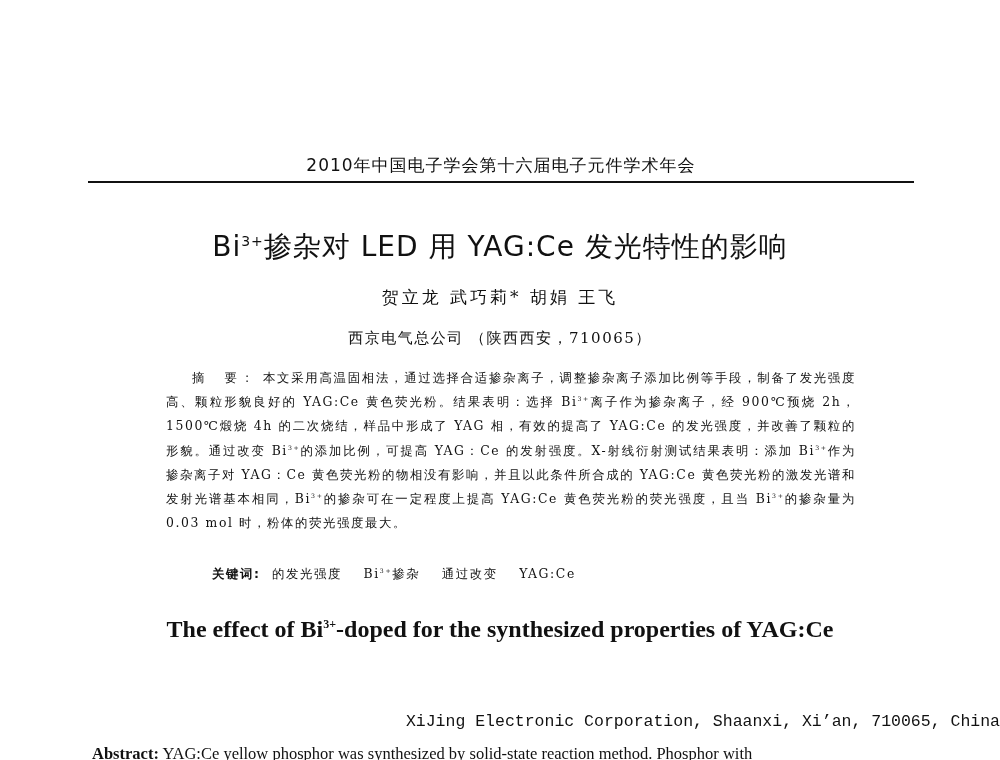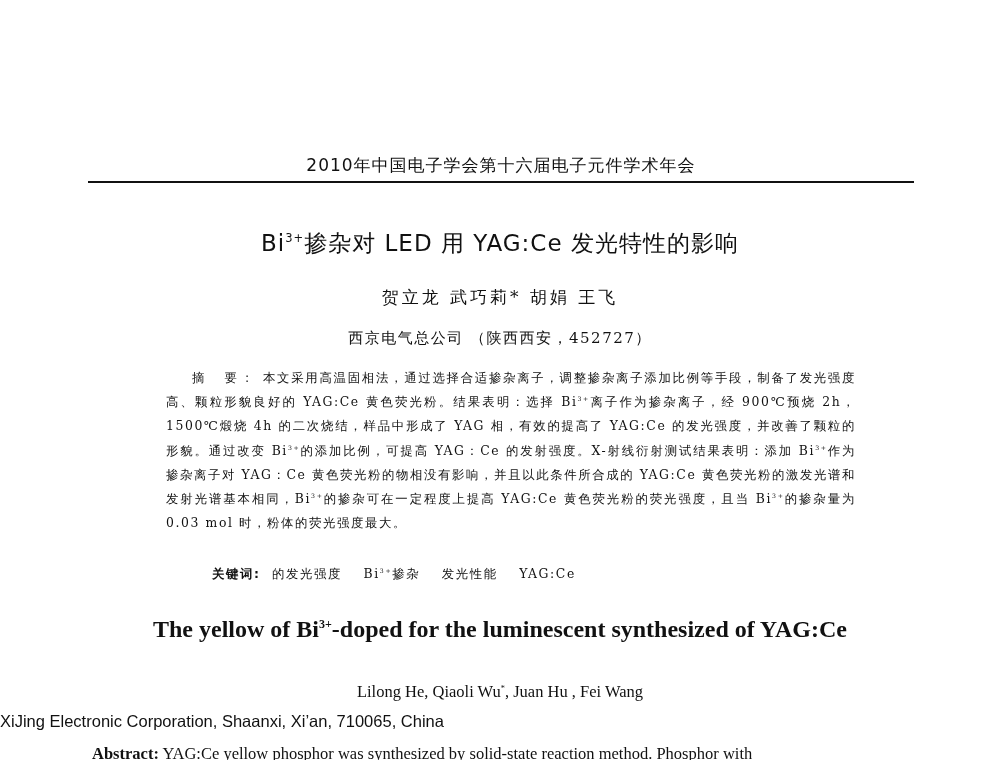--- a/index.html
+++ b/index.html
@@ -43,21 +43,21 @@
       background: #111;
     }
     
     .cn-title {
       position: absolute;
       left: 0;
       top: 212px;
       width: 1000px;
       text-align: center;
       font-family: "DejaVu Sans", sans-serif;
-      font-size: 23px;
+      font-size: 28px;
       letter-spacing: 1px;
       color: #111;
     }
     .cn-title sup, .en-title sup, .inline sup {
       font-size: 0.5em;
       vertical-align: super;
       line-height: 0;
     }
     .cn-authors {
       position: absolute;
@@ -134,22 +134,22 @@
       width: 1000px;
       text-align: center;
       font-family: "Liberation Serif", serif;
       font-size: 16.5px;
     }
     .en-affil {
       position: absolute;
       left: 0;
       top: 696px;
       width: 1000px;
-      text-align: left;
-      font-family: Liberation Sans, sans-serif;
+      text-align: right;
+      font-family: Liberation Mono, monospace;
       font-size: 16.5px;
     }
     .en-abstract {
       position: absolute;
       left: 92px;
       top: 726px;
       width: 830px;
       font-family: "Liberation Serif", serif;
       font-size: 16.5px;
       line-height: 24px;
@@ -171,38 +171,37 @@
 <body>
 
 <div class="page">
 
   <div class="running-header">2010年中国电子学会第十六届电子元件学术年会</div>
   <div class="header-rule"></div>
 
   <div class="cn-title"><span>Bi</span><sup>3+</sup><span>掺杂对 LED 用 YAG:Ce 发光特性的影响</span></div>
 
   <div class="cn-authors">贺立龙  武巧莉*  胡娟  王飞</div>
-  <div class="cn-affil">西京电气总公司 （陕西西安，452727）</div>
+  <div class="cn-affil">西京电气总公司 （陕西西安，710065）</div>
 
   <div class="cn-abstract">
     <span class="label">摘 要:</span>
     <span class="inline"><span>本文采用高温固相法，通过选择合适掺杂离子，调整掺杂离子添加比例等手段，制备了发光强度高、颗粒形貌良好的 YAG:Ce 黄色荧光粉。结果表明：选择 Bi</span><sup>3+</sup><span>离子作为掺杂离子，经 900℃预烧 2h，1500℃煅烧 4h 的二次烧结，样品中形成了 YAG 相，有效的提高了 YAG:Ce 的发光强度，并改善了颗粒的形貌。通过改变 Bi</span><sup>3+</sup><span>的添加比例，可提高 YAG：Ce 的发射强度。X-射线衍射测试结果表明：添加 Bi</span><sup>3+</sup><span>作为掺杂离子对 YAG：Ce 黄色荧光粉的物相没有影响，并且以此条件所合成的 YAG:Ce 黄色荧光粉的激发光谱和发射光谱基本相同，Bi</span><sup>3+</sup><span>的掺杂可在一定程度上提高 YAG:Ce 黄色荧光粉的荧光强度，且当 Bi</span><sup>3+</sup><span>的掺杂量为 0.03 mol 时，粉体的荧光强度最大。</span></span>
   </div>
 
   <div class="cn-keywords inline">
     <span class="label">关键词:</span>
     <span class="kw">的发光强度</span>
     <span class="kw"><span>Bi</span><sup>3+</sup><span>掺杂</span></span>
-    <span class="kw">发光性能</span>
+    <span class="kw">通过改变</span>
     <span class="kw">YAG:Ce</span>
   </div>
 
-  <div class="en-title"><span>The yellow of Bi</span><sup>3+</sup><span>-doped for the luminescent synthesized of YAG:Ce</span></div>
-
-  <div class="en-authors inline"><span>Lilong He, Qiaoli Wu</span><sup>*</sup><span>, Juan Hu , Fei Wang</span></div>
+  <div class="en-title"><span>The effect of Bi</span><sup>3+</sup><span>-doped for the synthesized properties of YAG:Ce</span></div>
+
 
   <div class="en-affil">XiJing Electronic Corporation, Shaanxi, Xi’an, 710065, China</div>
 
   <div class="en-abstract"><span class="label">Abstract:</span> <span>YAG:Ce yellow phosphor was synthesized by solid-state reaction method. Phosphor with</span></div>
 
   <div class="clipped-line">
     
   </div>
 
 </div>

